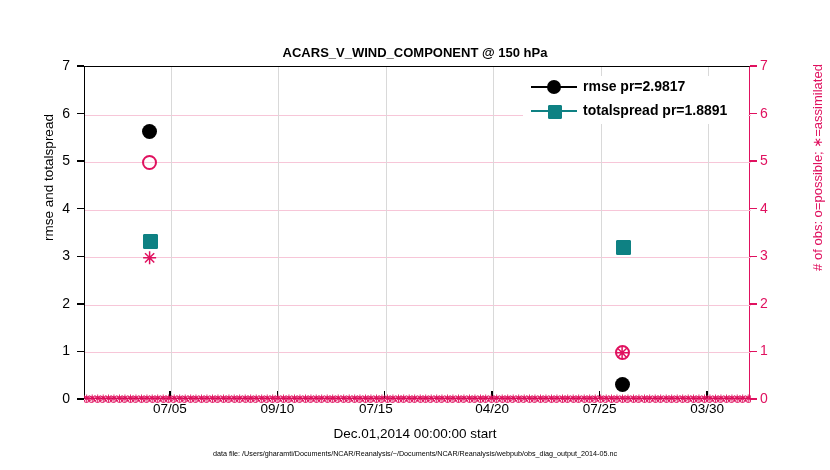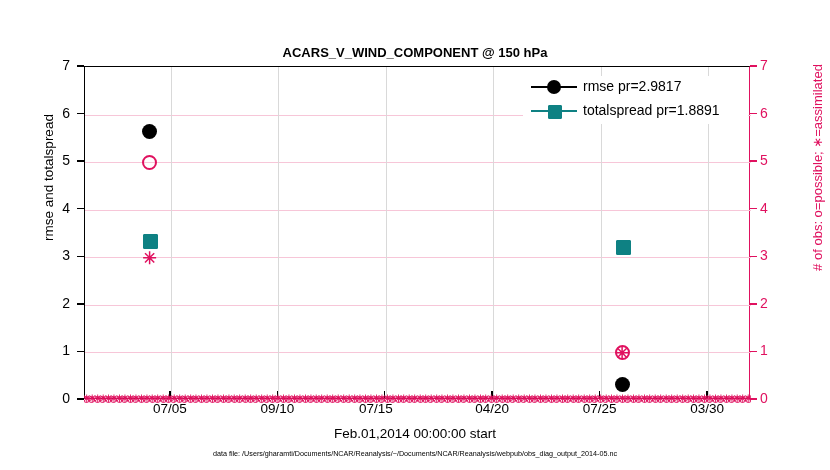--- a/index.html
+++ b/index.html
@@ -107,21 +107,21 @@
   .obs-tick-x{
     position:absolute;color:#E0115F;font-size:10px;line-height:1;
     font-weight:bold;
   }
 
   
   .legend-box{
     position:absolute;left:523px;top:76px;width:225px;height:48px;
     background:#fff;
   }
-  .legend-row{position:absolute;left:0;height:22px;width:225px;}
+  .legend-row{position:absolute;left:0;height:22px;width:225px;font-weight:bold;}
   .legend-line{
     position:absolute;left:8px;top:10px;width:46px;height:2.2px;
   }
   .legend-text{
     position:absolute;left:60px;top:0px;font-size:14px;color:#000;
     white-space:nowrap;line-height:21px;
   }
 </style>
 </head>
 <body>
@@ -452,21 +452,21 @@
       <div class="obs-tick-o" style="left: 649.598px; top: 9.5px;"></div>
       <div class="obs-tick-x" style="left: 649.098px; top: 8px;">✳</div>
       <div class="obs-tick-o" style="left: 655.066px; top: 9.5px;"></div>
       <div class="obs-tick-x" style="left: 654.566px; top: 8px;">✳</div>
       <div class="obs-tick-o" style="left: 660.533px; top: 9.5px;"></div>
       <div class="obs-tick-x" style="left: 660.033px; top: 8px;">✳</div>
     </div>
 
   <div class="axis-title-left">rmse and totalspread</div>
   <div class="axis-title-right"># of obs: o=possible; ∗=assimilated</div>
-  <div class="axis-title-x">Feb.01,2014 00:00:00 start</div>
+  <div class="axis-title-x">Dec.01,2014 00:00:00 start</div>
   <div class="footer-note">data file: /Users/gharamti/Documents/NCAR/Reanalysis/~/Documents/NCAR/Reanalysis/webpub/obs_diag_output_2014-05.nc</div>
 
   <div class="legend-box" id="legend">
       <div class="legend-row" style="top: 0px;">
         <div class="legend-line" style="background: rgb(0, 0, 0);"></div>
         <div class="mk mk-circle-filled" style="width: 14px; height: 14px; background: rgb(0, 0, 0); position: absolute; left: 24px; top: 4px;"></div>
         <div class="legend-text">rmse pr=2.9817</div>
       </div>
       <div class="legend-row" style="top: 24px;">
         <div class="legend-line" style="background: rgb(14, 129, 131);"></div>

